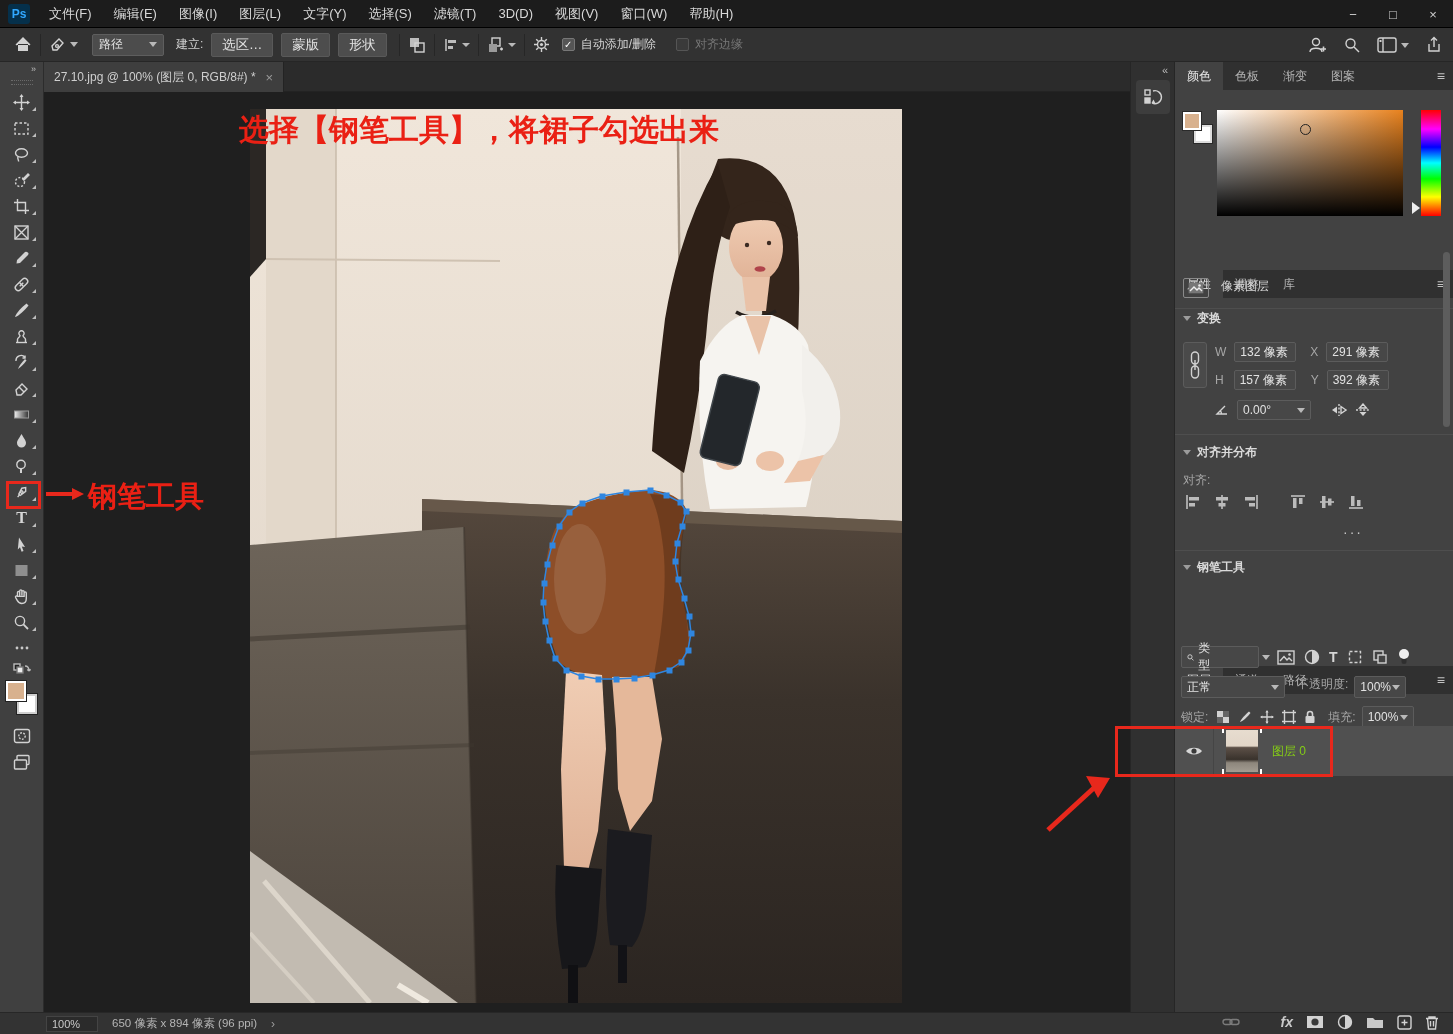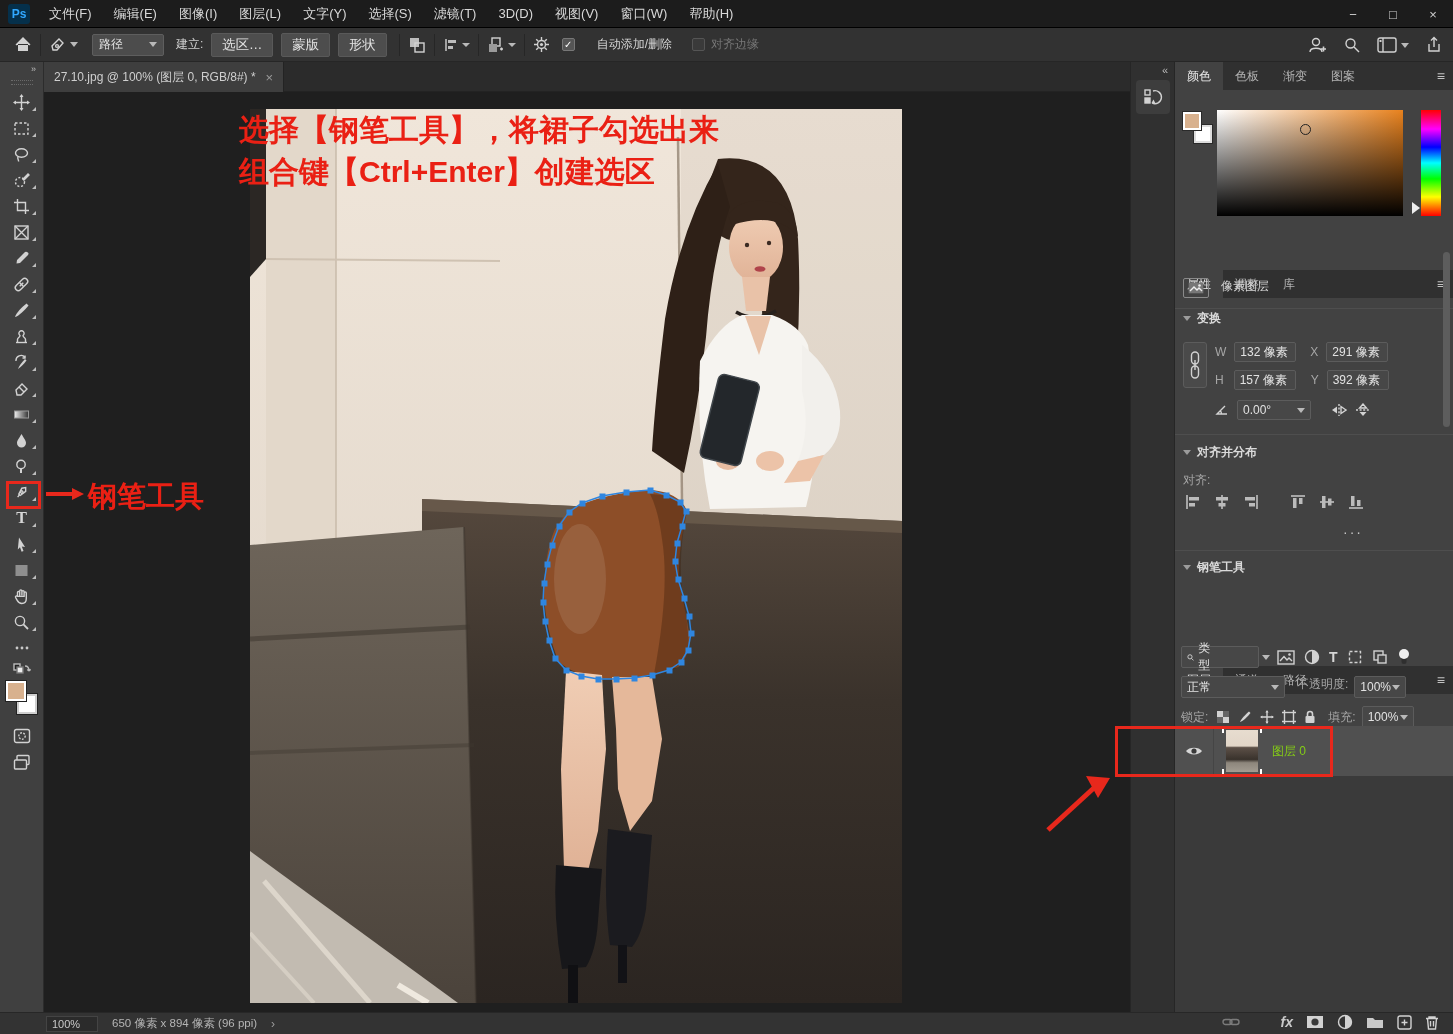--- a/index.html
+++ b/index.html
@@ -148,21 +148,21 @@
     </span>
     <div class="opt-sep"></div>
     <span>
       <svg class="ico" width="17" height="17" viewBox="0 0 17 17">
           <circle cx="8.5" cy="8.5" r="4"></circle>
           <circle cx="8.5" cy="8.5" r="1.6" fill="#d2d2d2" stroke="none"></circle>
           <path d="M8.5 1 V4 M8.5 13 V16 M1 8.5 H4 M13 8.5 H16 M3.2 3.2 L5.3 5.3 M11.7 11.7 L13.8 13.8 M13.8 3.2 L11.7 5.3 M5.3 11.7 L3.2 13.8"></path>
         </svg>
     </span>
     <span class="chk" style="margin-left:12px;">✓</span>
-    <span style="margin-left:22px;color:#d6d6d6;">自动添加/删除</span>
+    <span style="margin-left:6px;color:#d6d6d6;">自动添加/删除</span>
     <span class="chk dim" style="margin-left:20px;"></span>
     <span style="margin-left:6px;color:#777;">对齐边缘</span>
   </div>
   <div class="opt-right">
     <span>
         <svg class="ico" width="20" height="20" viewBox="0 0 20 20">
           <circle cx="9" cy="7" r="3.5"></circle>
           <path d="M3 17 C3 12 15 12 15 17"></path>
           <path d="M14 14 H19 M16.5 11.5 V16.5" stroke-width="1.6"></path>
         </svg>
@@ -468,21 +468,20 @@
               <rect x="299.5" y="433.5" width="6" height="6"></rect>
               <rect x="306.5" y="414.5" width="6" height="6"></rect>
               <rect x="316.5" y="400.5" width="6" height="6"></rect>
           </g>
         </g>
       </svg>
     </div>
   </div>
 
   <div class="abs red-note" style="left:239px;top:110px;font-size:30px;">选择【钢笔工具】，将裙子勾选出来</div>
-  <div class="abs red-note" style="left:239px;top:152px;font-size:30px;">组合键【Ctrl+Enter】创建选区</div>
   <svg class="abs" style="left:44px;top:486px;z-index:45;" width="42" height="16" viewBox="0 0 42 16">
       <line x1="2" y1="8" x2="29" y2="8" stroke="#e8281c" stroke-width="4"></line>
       <polygon points="28,2 40,8 28,14" fill="#e8281c"></polygon>
     </svg>
   <div class="abs red-note" style="left:88px;top:477px;font-size:29px;">钢笔工具</div>
   <svg class="abs" style="left:1042px;top:774px;z-index:65;" width="72" height="62" viewBox="0 0 72 62">
       <line x1="6" y1="56" x2="54" y2="12" stroke="#e8281c" stroke-width="5"></line>
       <polygon points="44,2 68,4 56,24" fill="#e8281c"></polygon>
     </svg>
 

